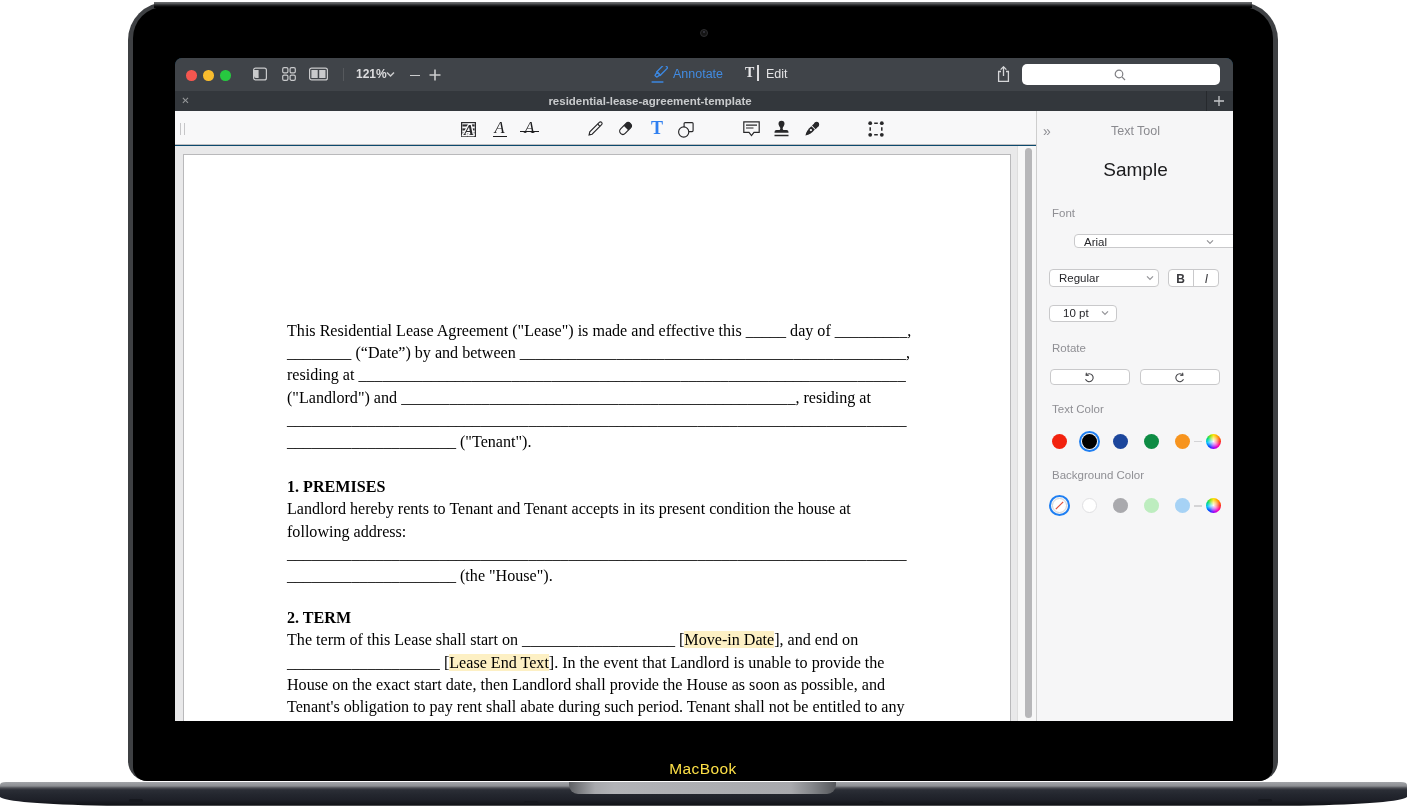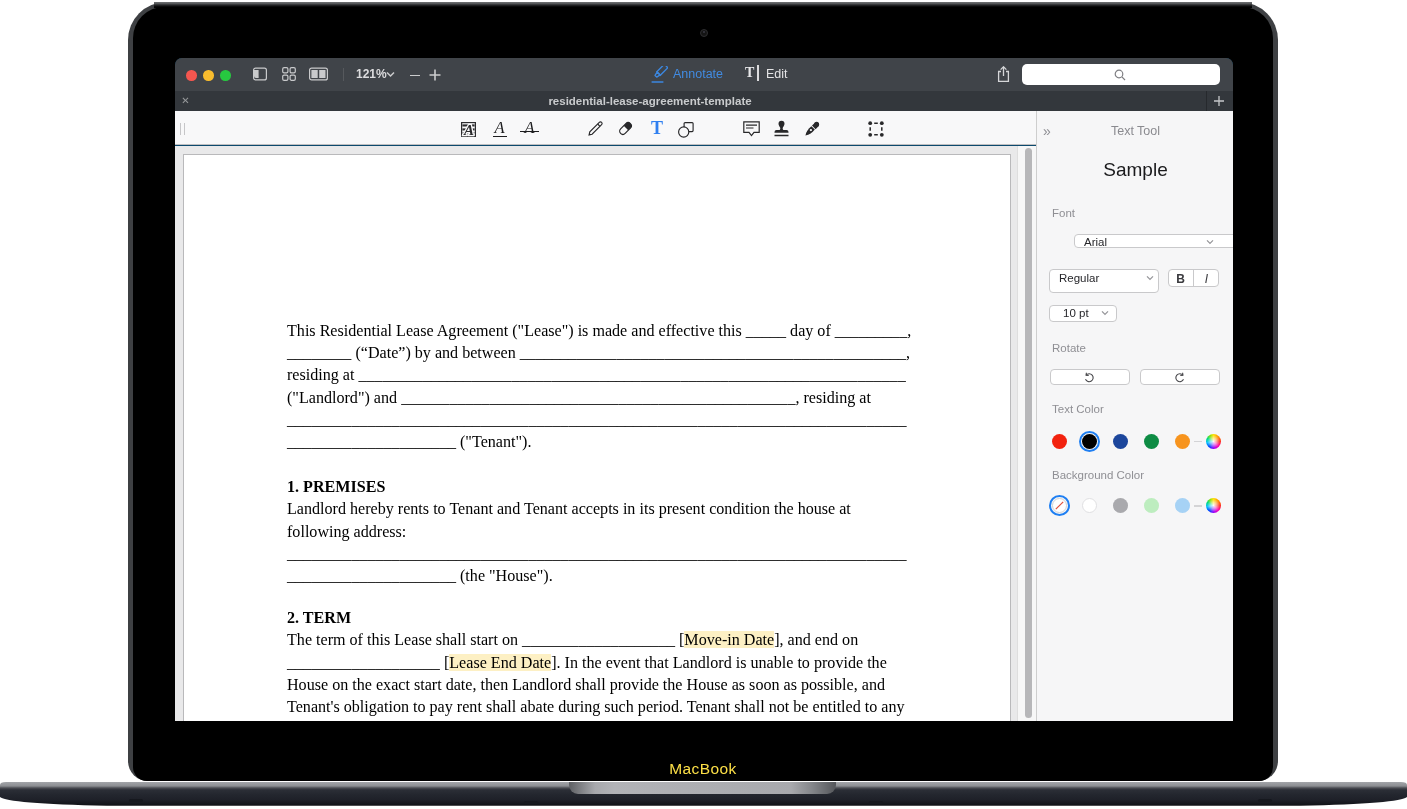--- a/index.html
+++ b/index.html
@@ -211,40 +211,40 @@
 ("Landlord") and _________________________________________________, residing at
 _____________________________________________________________________________
 _____________________ ("Tenant").</div>
       <div class="doctext" id="blockB" style="top:321px;"><b class="sec">1. PREMISES</b>
 Landlord hereby rents to Tenant and Tenant accepts in its present condition the house at
 following address:
 _____________________________________________________________________________
 _____________________ (the "House").</div>
       <div class="doctext" id="blockC" style="top:452px;"><b class="sec">2. TERM</b>
 The term of this Lease shall start on ___________________ [<span class="hl">Move-in Date</span>], and end on
-___________________ [<span class="hl">Lease End Date</span>]. In the event that Landlord is unable to provide the
+___________________ [<span class="hl">Lease End Text</span>]. In the event that Landlord is unable to provide the
 House on the exact start date, then Landlord shall provide the House as soon as possible, and
 Tenant's obligation to pay rent shall abate during such period. Tenant shall not be entitled to any</div>
     </div>
     <div id="vscroll">
         <div id="vthumb"></div>
       </div>
   </div>
   <div id="sidebar">
     <div class="abs" style="left:6px;top:12px;color:#8e8e93;font-size:14px;line-height:16px;">»</div>
     <div class="abs" style="left:0;top:13px;width:197px;text-align:center;color:#8a8a8f;font-size:12.5px;">Text Tool</div>
     <div class="abs" style="left:0;top:47.5px;width:197px;text-align:center;color:#1a1a1c;font-size:19px;">Sample</div>
 
     <div class="lbl" style="left:15px;top:96px;">Font</div>
     <div class="ctrl" style="left:12px;top:123px;width:170px;height:14px;line-height:15px;padding-left:9px;margin-left:25px;">Arial</div>
     <svg class="chev" style="left:169px;top:127px" viewBox="0 0 8 8">
         <path d="M1 2.4 L4 5.4 L7 2.4" fill="none" stroke="#96969a" stroke-width="1.3"></path>
       </svg>
 
-    <div class="ctrl" style="left:12px;top:158px;width:110px;height:24px;line-height:16px;padding-left:9px;">Regular</div>
+    <div class="ctrl" style="left:12px;top:158px;width:110px;height:18px;line-height:16px;padding-left:9px;">Regular</div>
     <svg class="chev" style="left:109px;top:163px" viewBox="0 0 8 8">
         <path d="M1 2.4 L4 5.4 L7 2.4" fill="none" stroke="#96969a" stroke-width="1.3"></path>
       </svg>
     <div class="ctrl" style="left:131px;top:158px;width:51px;height:18px;"></div>
     <div class="abs" style="left:156px;top:158px;width:1px;height:18px;background:#c9c9cb;"></div>
     <div class="abs" style="left:131px;top:160.5px;width:25px;text-align:center;font-weight:bold;font-size:12px;color:#3a3a3e;">B</div>
     <div class="abs" style="left:157px;top:160.5px;width:25px;text-align:center;font-style:italic;font-size:12px;color:#3a3a3e;">I</div>
 
     <div class="ctrl" style="left:12px;top:194px;width:68px;height:17px;line-height:15px;padding-left:13px;">10 pt</div>
     <svg class="chev" style="left:64px;top:198px" viewBox="0 0 8 8">

